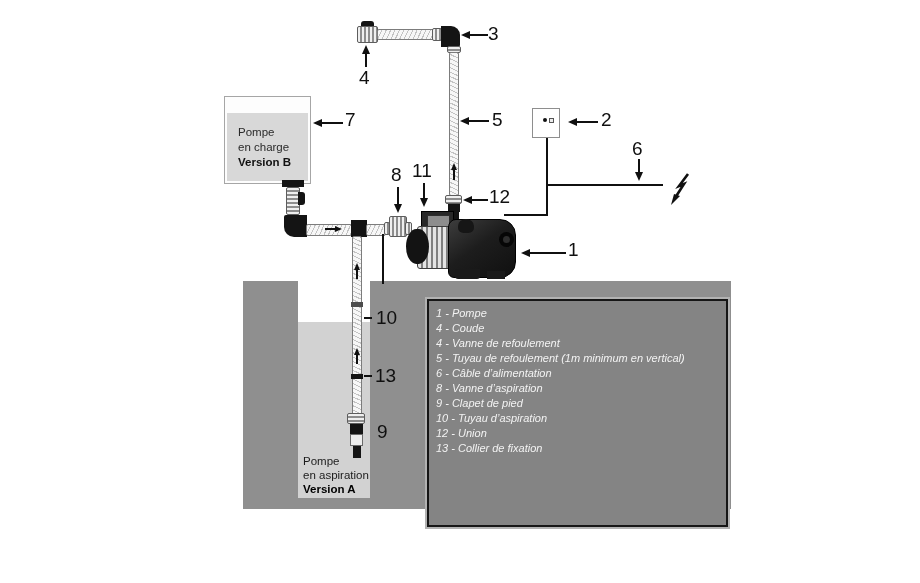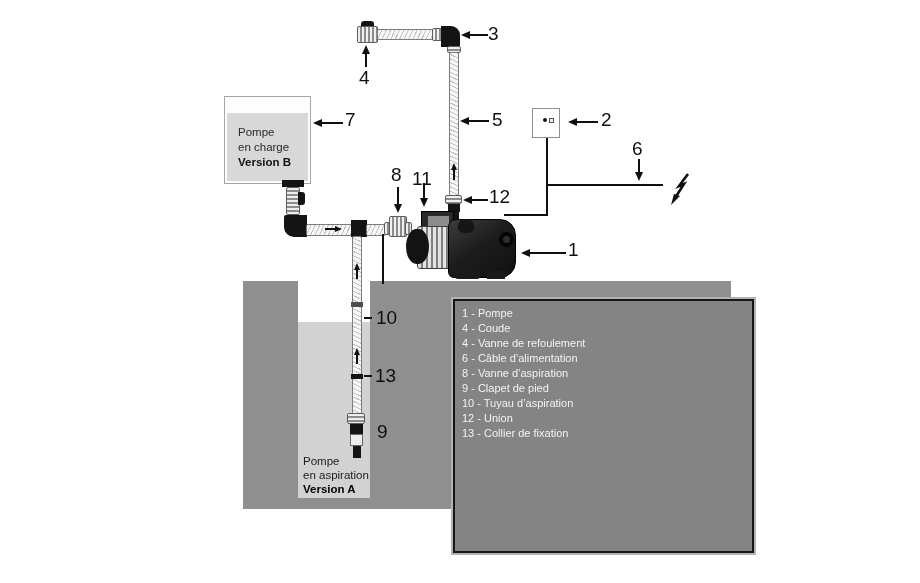--- a/index.html
+++ b/index.html
@@ -77,24 +77,25 @@
 </head>
 <body>
 
 <div id="canvas">
 
   <div class="abs ground" style="left:243px;top:281px;width:488px;height:228px;"></div>
 
   <div class="abs well-shaft" style="left:298px;top:281px;width:72px;height:41px;"></div>
   <div class="abs well-water" style="left:298px;top:322px;width:72px;height:176px;"></div>
 
-  <div class="abs legend" style="left:453px;top:299px;width:301px;height:254px;">
+  <div class="abs legend" style="left:427px;top:299px;width:301px;height:228px;font-style:italic;">
     <div>1 - Pompe</div>
     <div>4 - Coude</div>
     <div>4 - Vanne de refoulement</div>
+    <div>5 - Tuyau de refoulement (1m minimum en vertical)</div>
     <div>6 - Câble d’alimentation</div>
     <div>8 - Vanne d’aspiration</div>
     <div>9 - Clapet de pied</div>
     <div>10 - Tuyau d’aspiration</div>
     <div>12 - Union</div>
     <div>13 - Collier de fixation</div>
   </div>
 
   <div class="abs tank" style="left:224px;top:96px;width:87px;height:88px;">
     <div class="abs tank-water" style="left:2px;top:16px;width:81px;height:68px;"></div>
@@ -198,21 +199,21 @@
   <div class="abs ah-left" style="left:568px;top:118px;"></div>
 
   <div class="abs num" style="left:632px;top:139px;">6</div>
   <div class="abs aline" style="left:638px;top:159px;width:2px;height:14px;"></div>
   <div class="abs ah-down" style="left:635px;top:172px;"></div>
 
   <div class="abs num" style="left:391px;top:165px;">8</div>
   <div class="abs aline" style="left:397px;top:187px;width:2px;height:18px;"></div>
   <div class="abs ah-down" style="left:394px;top:204px;"></div>
 
-  <div class="abs num" style="left:412px;top:161px;margin-top:8px;">11</div>
+  <div class="abs num" style="left:412px;top:161px;">11</div>
   <div class="abs aline" style="left:423px;top:183px;width:2px;height:16px;"></div>
   <div class="abs ah-down" style="left:420px;top:198px;"></div>
 
   <div class="abs num" style="left:489px;top:187px;">12</div>
   <div class="abs aline" style="left:471px;top:199px;width:17px;height:2px;"></div>
   <div class="abs ah-left" style="left:463px;top:196px;"></div>
 
   <div class="abs num" style="left:568px;top:240px;">1</div>
   <div class="abs aline" style="left:529px;top:252px;width:37px;height:2px;"></div>
   <div class="abs ah-left" style="left:521px;top:249px;"></div>

